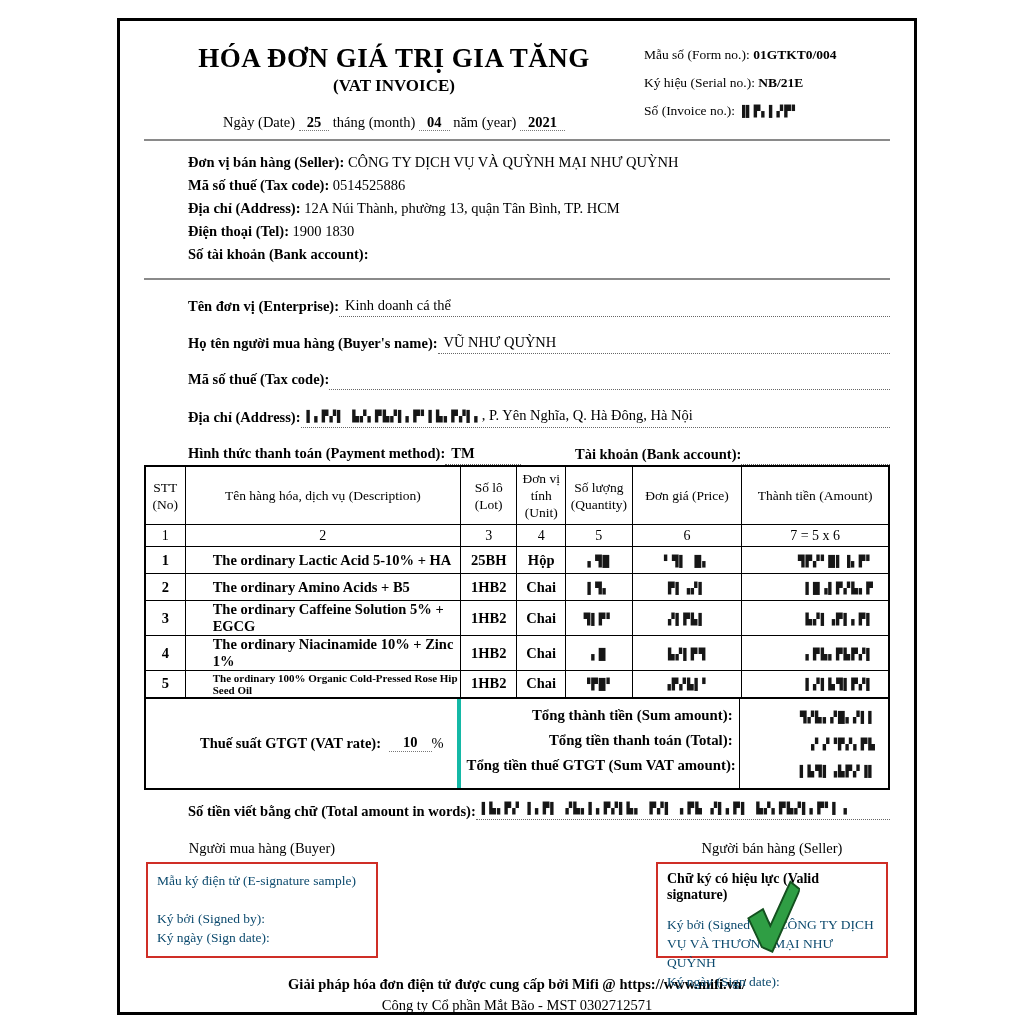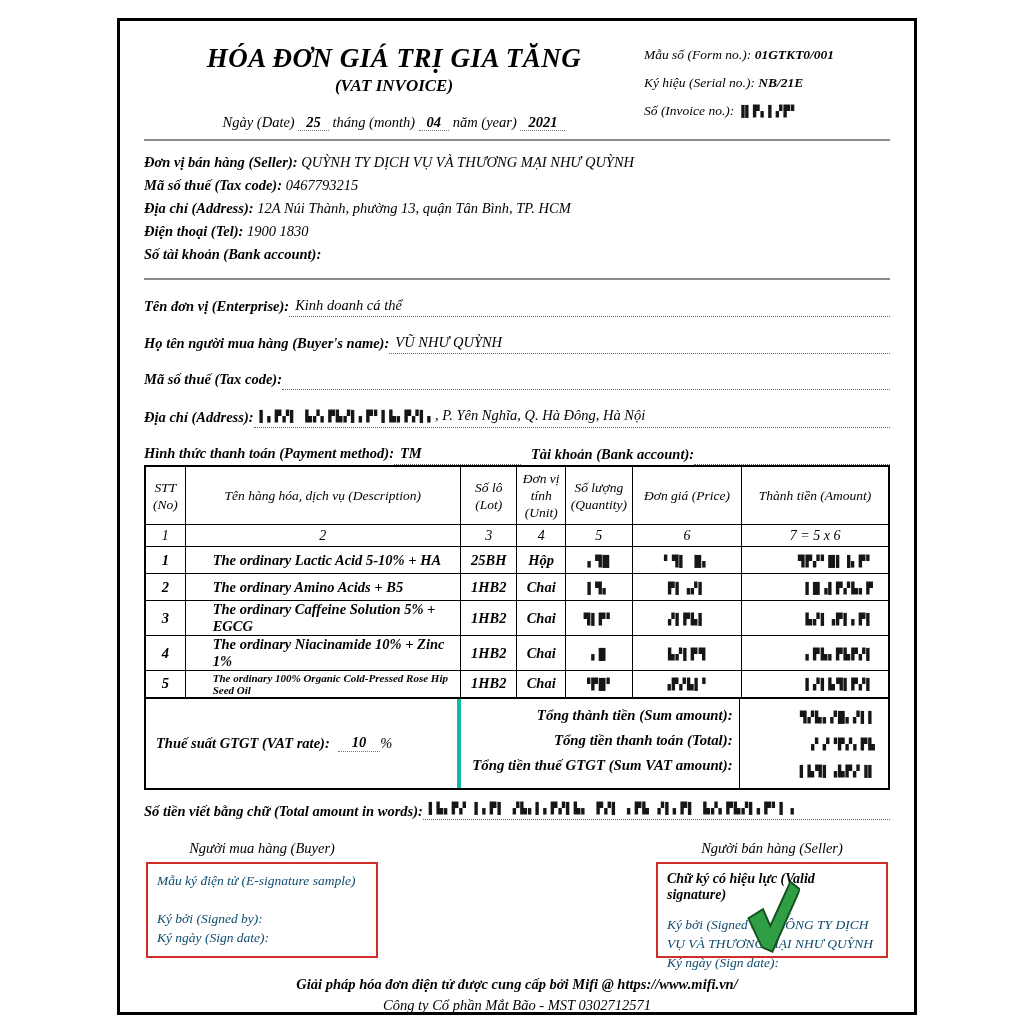--- a/index.html
+++ b/index.html
@@ -1,36 +1,36 @@
 <!DOCTYPE html>
 <html><head>
 <meta charset="utf-8">
 <style>
   * { margin:0; padding:0; box-sizing:border-box; }
   html,body { width:1024px; height:1024px; background:#ffffff;
     font-family:"Liberation Serif","DejaVu Serif",serif; color:#000; }
   .invoice { position:absolute; left:117px; top:18px; width:800px; height:997px;
-    border:3px solid #000; padding:12px 24px 8px 24px; background:#fff;font-style:italic; }
+    border:3px solid #000; padding:12px 24px 8px 24px; background:#fff; }
 
   
   .header { display:flex; }
   .header-left { flex:1; text-align:center; padding-top:10px; }
   .title { font-size:27px; font-weight:bold; letter-spacing:.5px; }
   .subtitle { font-size:17px; font-weight:bold; margin-top:2px; }
   .date-line { font-size:14.5px; margin-top:18px; }
   .date-val { font-weight:bold; border-bottom:1.5px dotted #777; padding:0 8px; }
   .header-right { width:246px; padding-top:14px; font-size:13.5px; }
   .header-right .hrow { margin-bottom:12px; white-space:nowrap; }
   .hval { font-weight:bold; }
 
   .sep { border:0; border-top:2px solid #8a8a8a; margin:8px 0 10px 0; }
 
   
   .frow { font-size:14.5px; line-height:23px; }
-  .lbl { font-weight:bold; }
+  .lbl { font-weight:bold;margin-left:44px; }
   
   .brow { display:flex; align-items:flex-end; font-size:14.5px; margin-top:15px; line-height:21px; }
   .fill { flex:1; border-bottom:1.5px dotted #666; min-height:21px; padding-left:6px; white-space:nowrap; }
   .half { display:flex; flex:1.05; }
   .half2 { display:flex; flex:1; margin-left:10px; }
 
   
   .redact { font-family:"DejaVu Sans Mono",monospace; font-size:11px; letter-spacing:1px;
     color:#161616; filter:blur(0.4px); font-weight:normal; white-space:nowrap; }
 
@@ -86,38 +86,38 @@
         <span class="date-val">25</span>
         <span>tháng (month)</span>
         <span class="date-val">04</span>
         <span>năm (year)</span>
         <span class="date-val">2021</span>
       </div>
     </div>
     <div class="header-right">
       <div class="hrow">
         <span>Mẫu số (Form no.):</span>
-        <span class="hval">01GTKT0/001</span>
+        <span class="hval">01GTKT0/004</span>
       </div>
       <div class="hrow">
         <span>Ký hiệu (Serial no.):</span>
         <span class="hval">NB/21E</span>
       </div>
       <div class="hrow">
         <span>Số (Invoice no.):</span>
         <span class="redact">▐▌▛▖▌▞▛▘</span>
       </div>
     </div>
   </div>
 
   <hr class="sep">
 
   <div>
-    <div class="frow"><span class="lbl">Đơn vị bán hàng (Seller):</span> <span>QUỲNH TY DỊCH VỤ VÀ THƯƠNG MẠI NHƯ QUỲNH</span></div>
-    <div class="frow"><span class="lbl">Mã số thuế (Tax code):</span> <span>0467793215</span></div>
+    <div class="frow"><span class="lbl">Đơn vị bán hàng (Seller):</span> <span>CÔNG TY DỊCH VỤ VÀ QUỲNH MẠI NHƯ QUỲNH</span></div>
+    <div class="frow"><span class="lbl">Mã số thuế (Tax code):</span> <span>0514525886</span></div>
     <div class="frow"><span class="lbl">Địa chỉ (Address):</span> <span>12A Núi Thành, phường 13, quận Tân Bình, TP. HCM</span></div>
     <div class="frow"><span class="lbl">Điện thoại (Tel):</span> <span>1900 1830</span></div>
     <div class="frow"><span class="lbl">Số tài khoản (Bank account):</span> <span></span></div>
   </div>
 
   <hr class="sep" style="margin-top:12px;">
 
   <div>
     <div class="brow">
       <span class="lbl">Tên đơn vị (Enterprise):</span>

